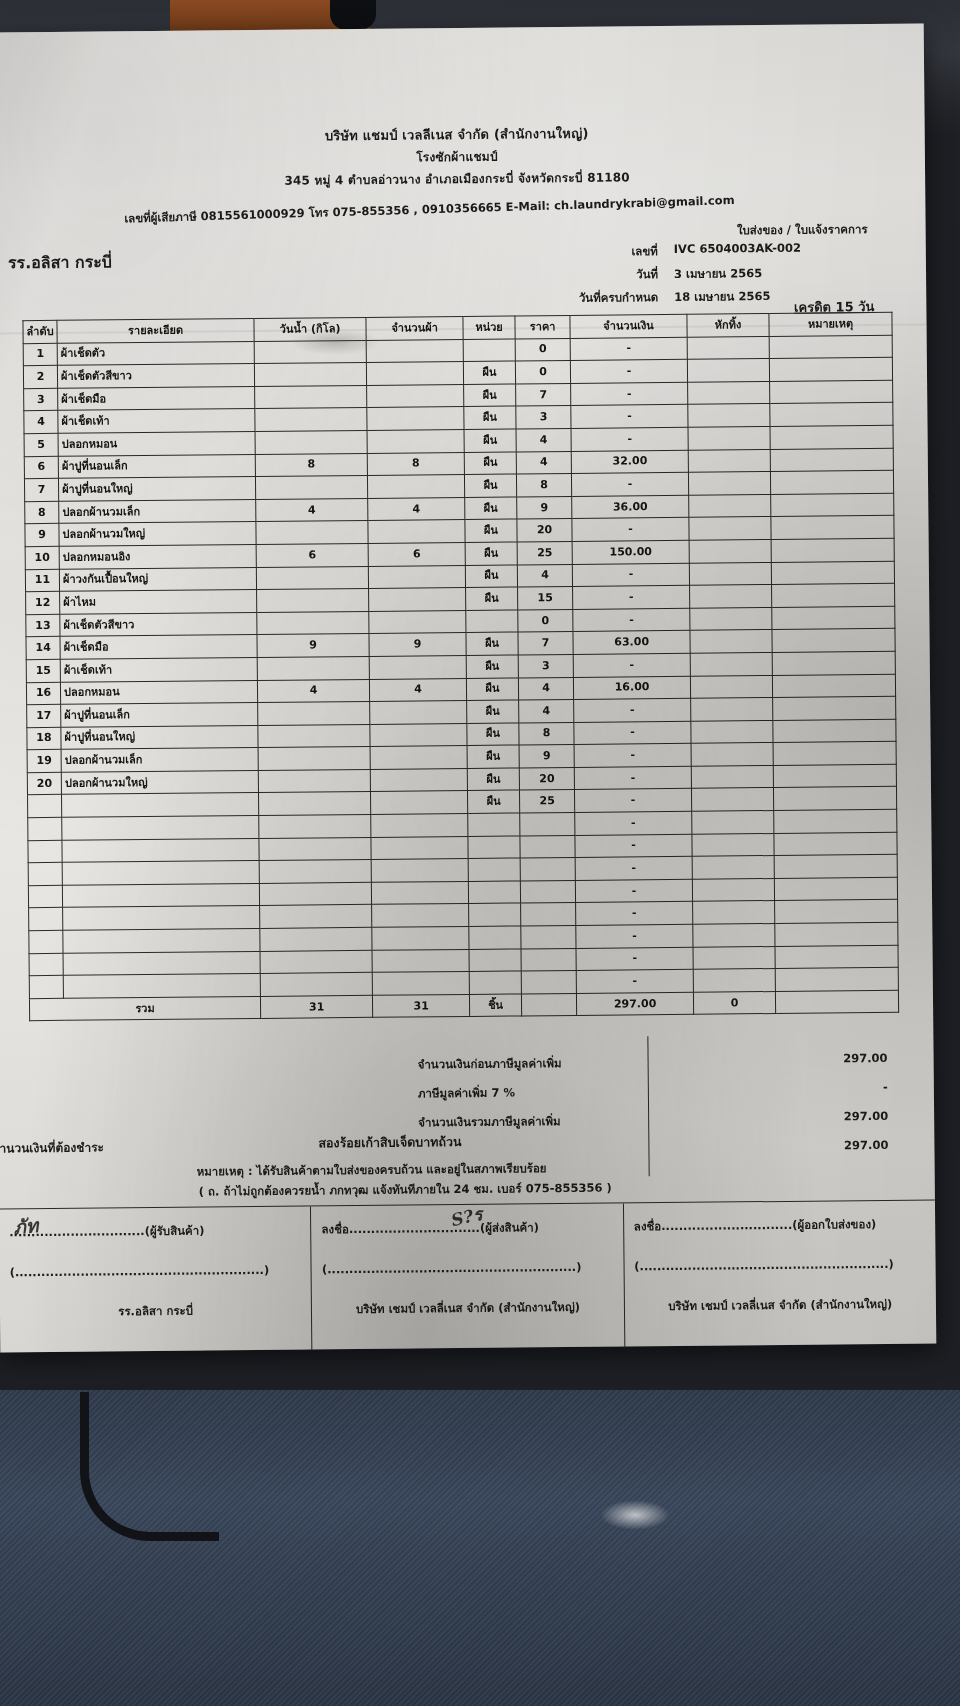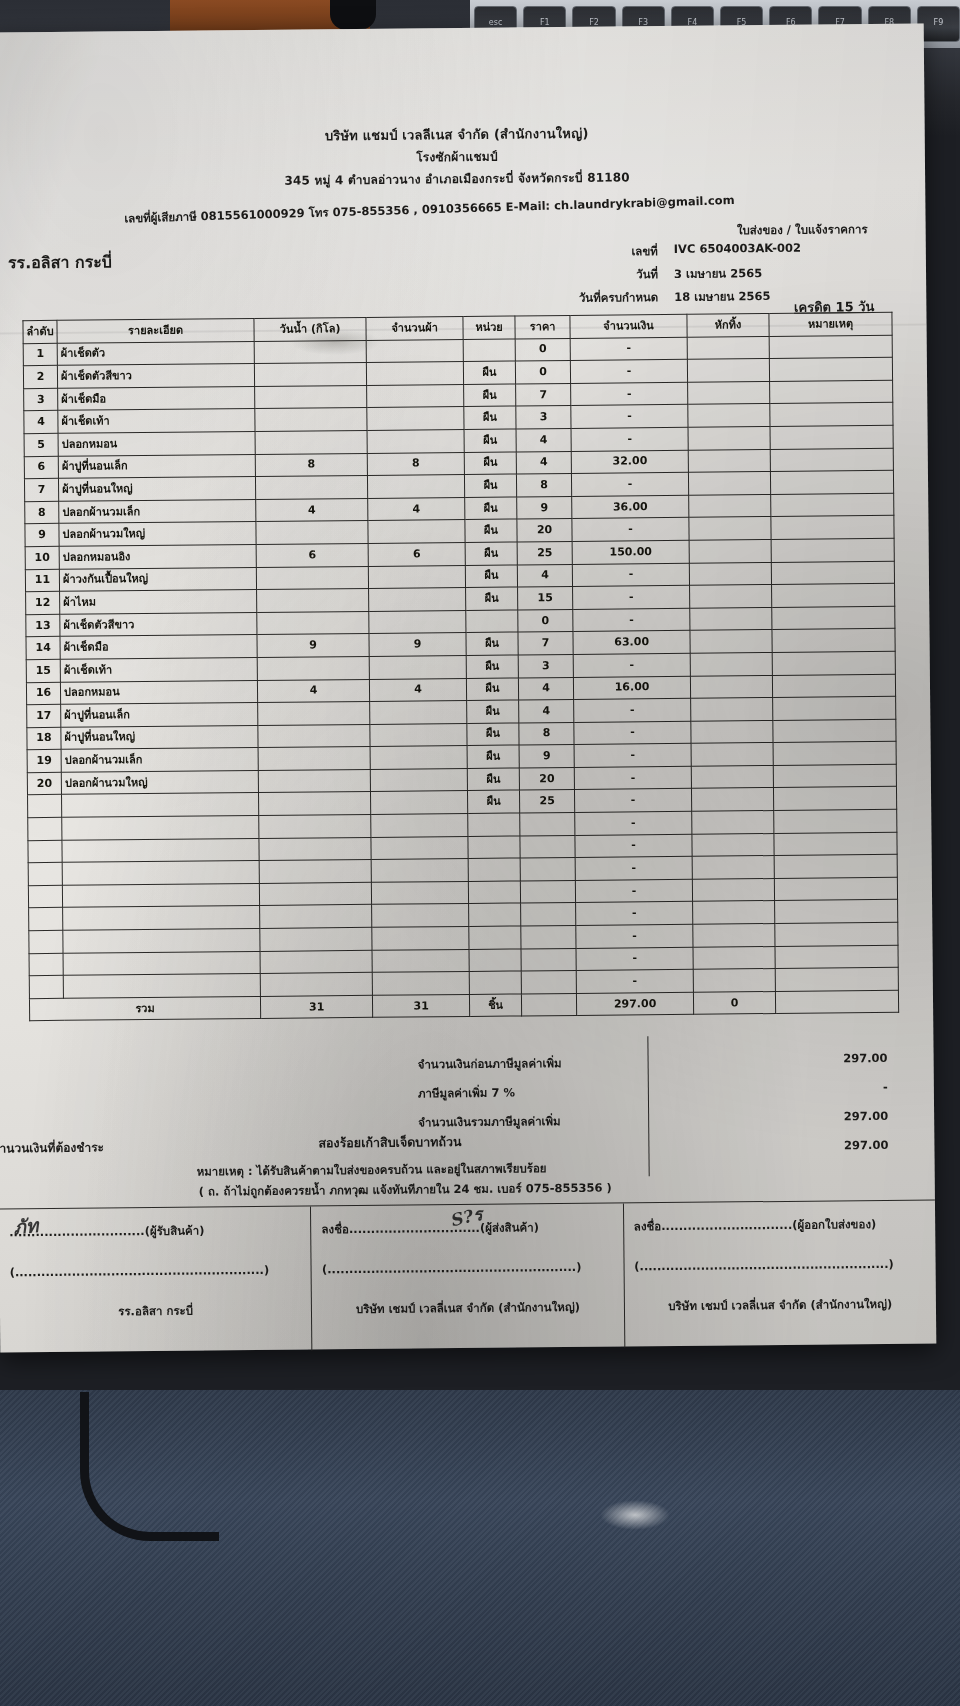--- a/index.html
+++ b/index.html
@@ -252,34 +252,20 @@
 </style>
 </head>
 <body>
 
 <div id="page">
 
   <div class="bg-desk"></div>
   <div class="wood"></div>
   <div class="cable"></div>
 
-  <div class="keyboard">
-    <div class="krow" id="krow">
-        <div class="key">esc</div>
-        <div class="key">F1</div>
-        <div class="key">F2</div>
-        <div class="key">F3</div>
-        <div class="key">F4</div>
-        <div class="key">F5</div>
-        <div class="key">F6</div>
-        <div class="key">F7</div>
-        <div class="key">F8</div>
-        <div class="key">F9</div>
-      </div>
-  </div>
 
   <div class="jeans">
     <div class="lint"></div>
   </div>
   <div class="cord"></div>
 
   <div class="paper">
     <div class="sheen"></div>
     <div class="inner">
 

